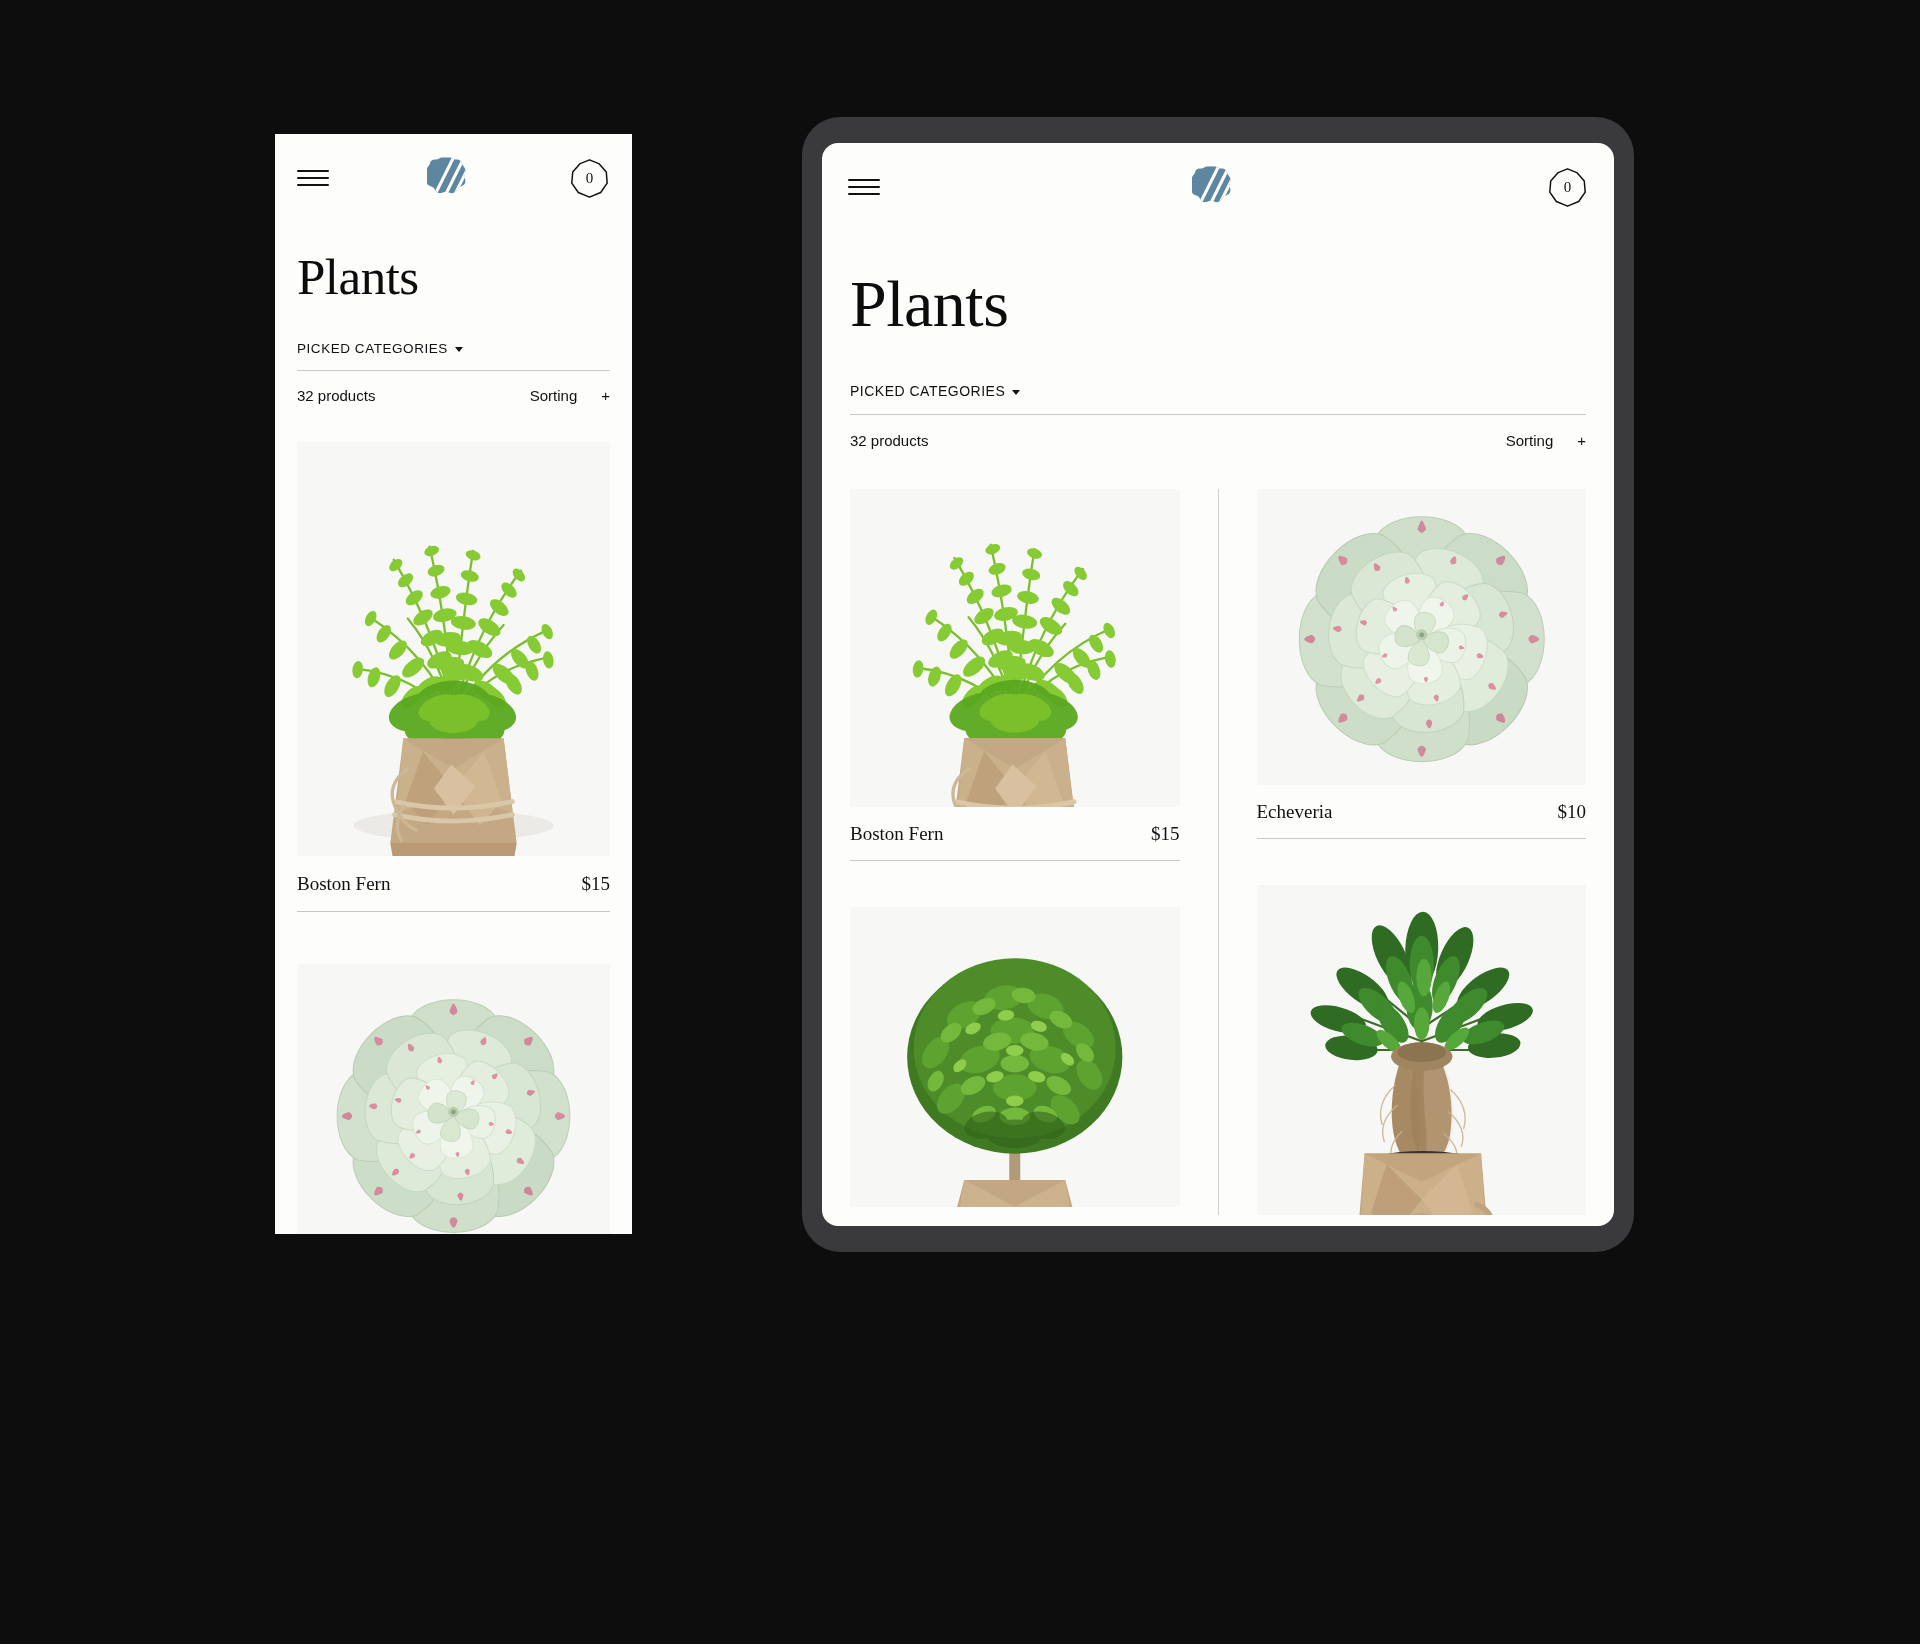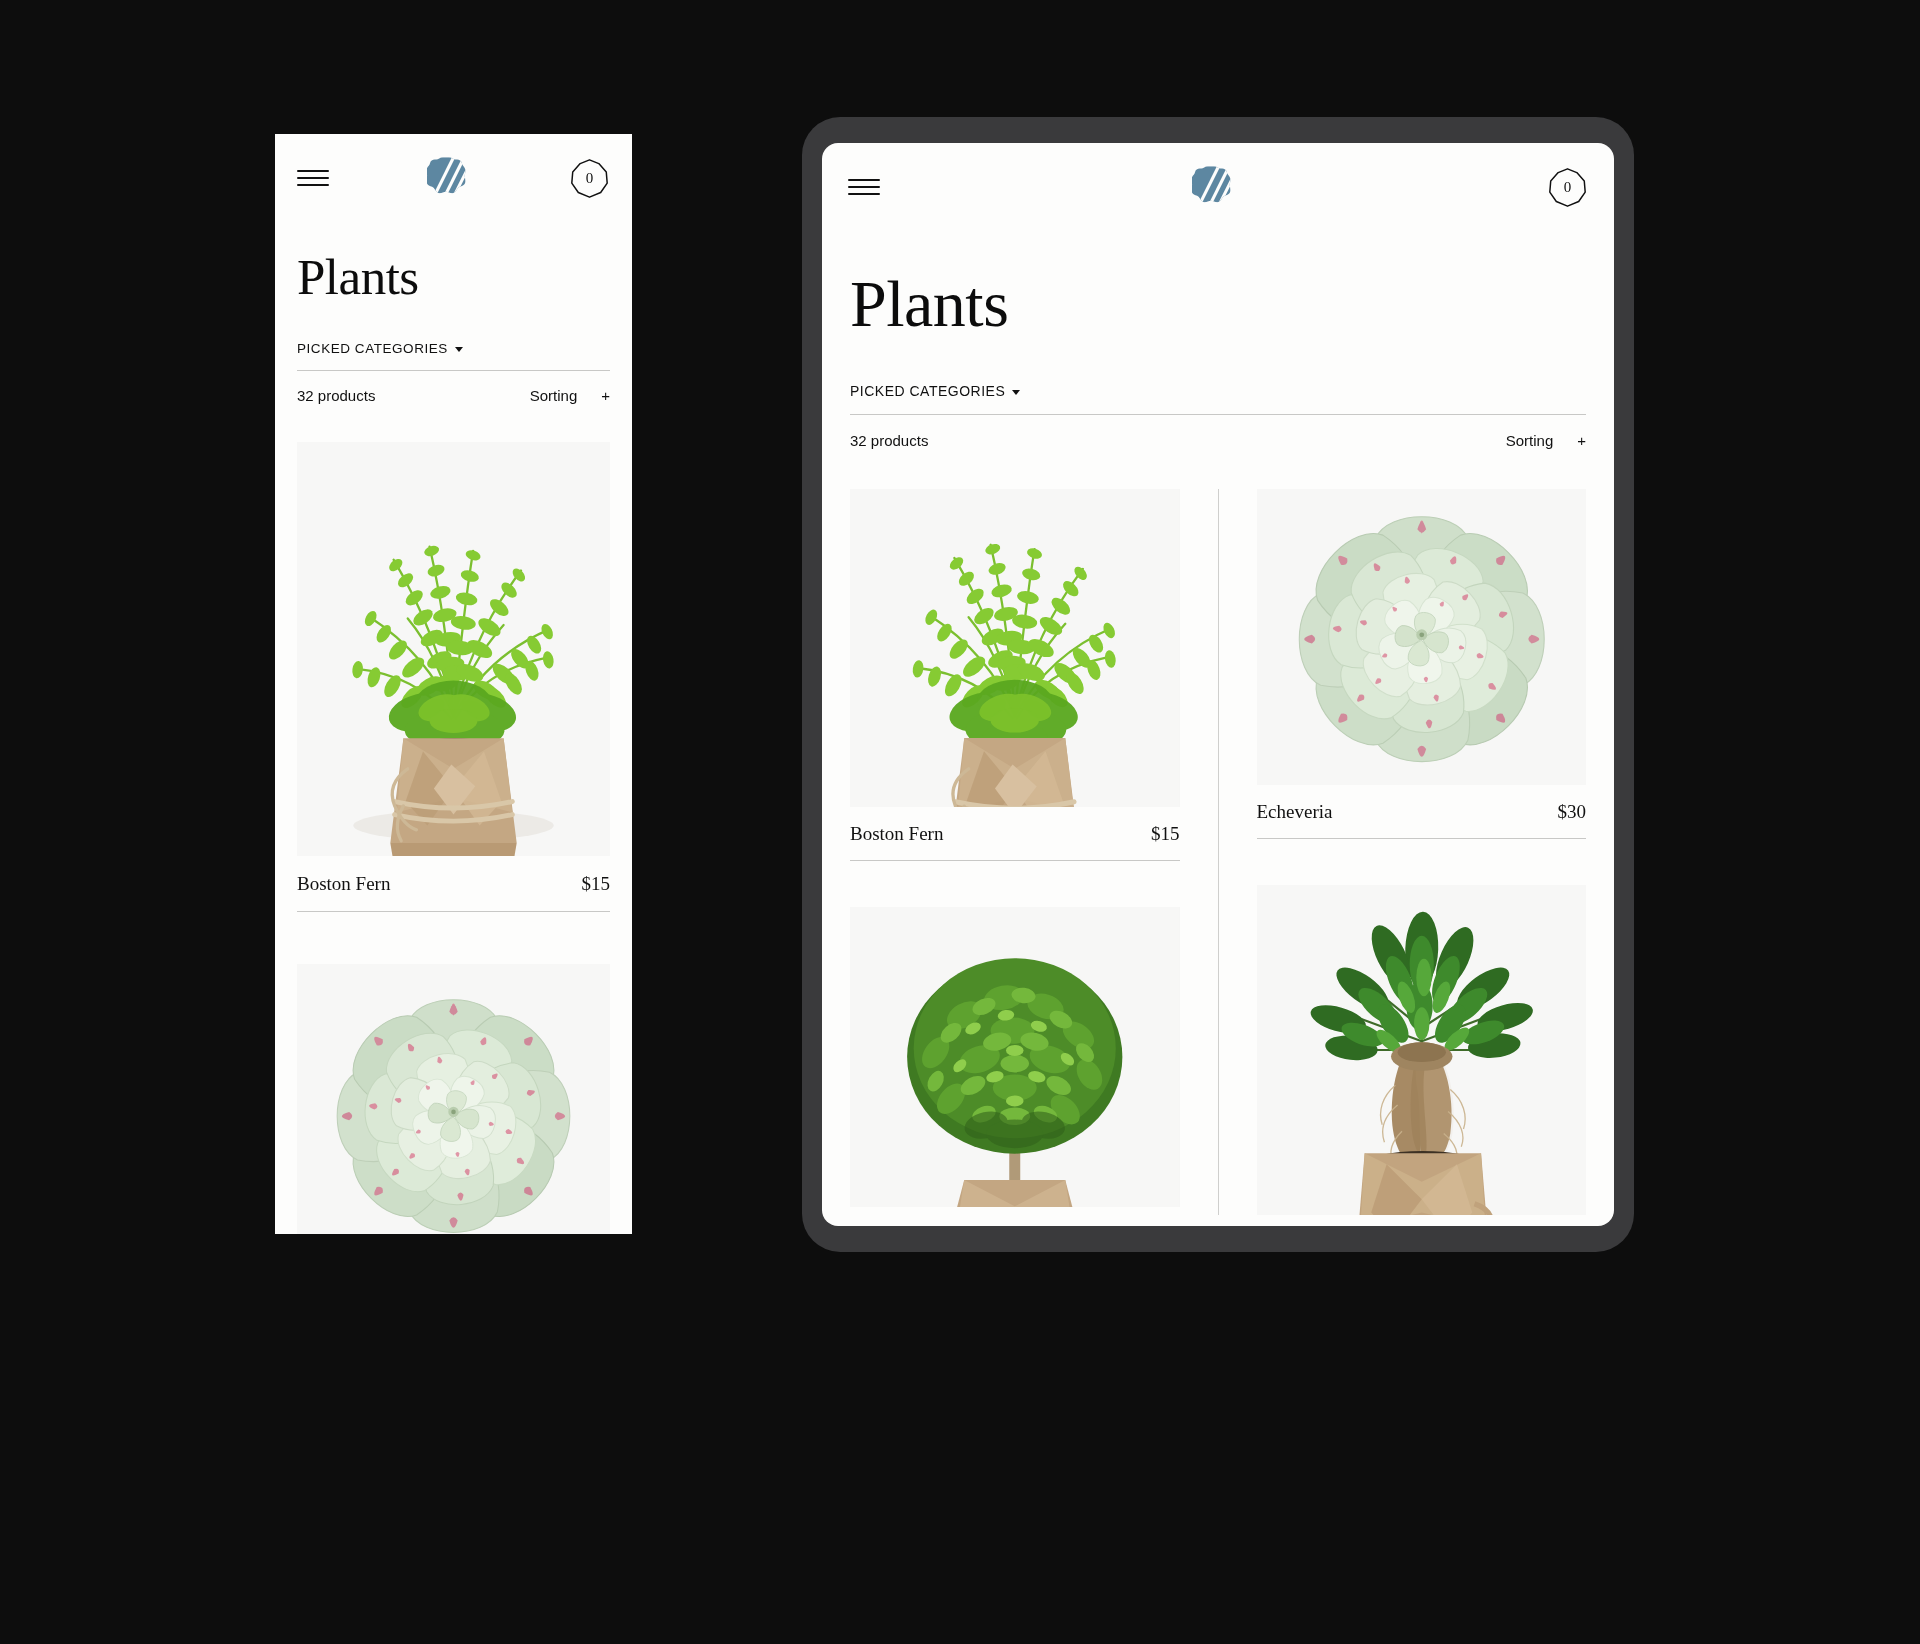--- a/index.html
+++ b/index.html
@@ -678,21 +678,21 @@
 
         <div class="tablet-col colR">
           <div class="card">
             <div class="thumb" style="height:296px">
               <svg viewBox="0 0 300 300" preserveAspectRatio="xMidYMid slice">
                   <use href="#sym-echeveria"></use>
                 </svg>
             </div>
             <div class="card-row">
               <span>Echeveria</span>
-              <span>$30</span>
+              <span>$10</span>
             </div>
             <div class="card-rule"></div>
           </div>
 
           <div class="gap-md"></div>
 
           <div class="card">
             <div class="thumb" style="height:330px">
               <svg viewBox="0 0 300 380" preserveAspectRatio="xMidYMid slice">
                   <use href="#sym-ficus"></use>

